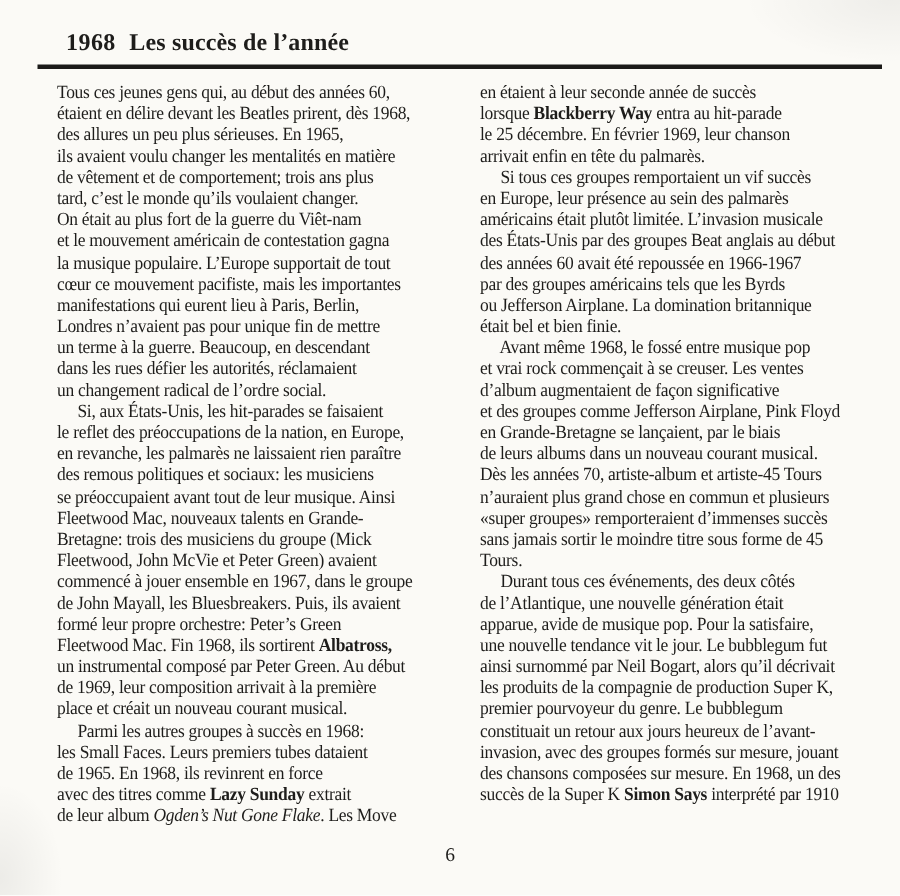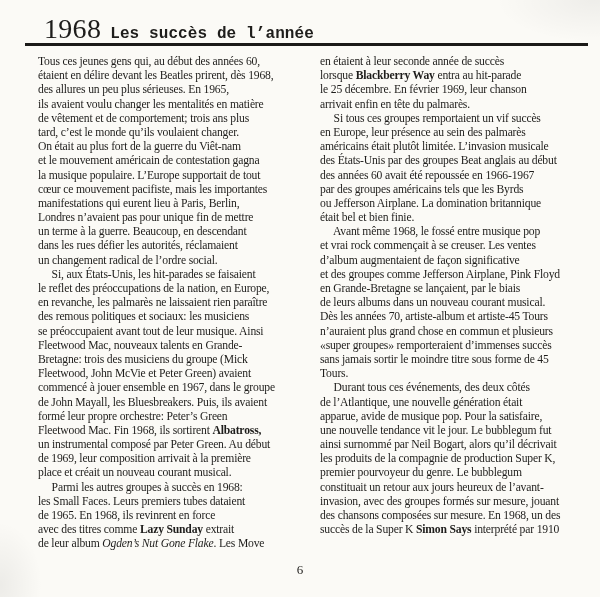--- a/index.html
+++ b/index.html
@@ -28,32 +28,31 @@
   }
   .header {
     position: absolute;
     left: 44px;
     top: 17px;
     display: flex;
     align-items: baseline;
     white-space: nowrap;
   }
   .header .year {
-    font-size: 28px;
+    font-size: 16px;
     line-height: 24px;
-    font-weight: normal;
+    font-weight: bold;
     letter-spacing: 0.3px;
   }
   .header .title {
     font-size: 16px;
     line-height: 16px;
     font-weight: bold;
     margin-left: 9px;
     letter-spacing: 0.1px;
-    font-family: Liberation Mono, monospace;
   }
   .rule {
     position: absolute;
     left: 25px;
     right: 12px;
     top: 43px;
     height: 2.5px;
     background: var(--rule, #1b1a18);
   }
   .col {

